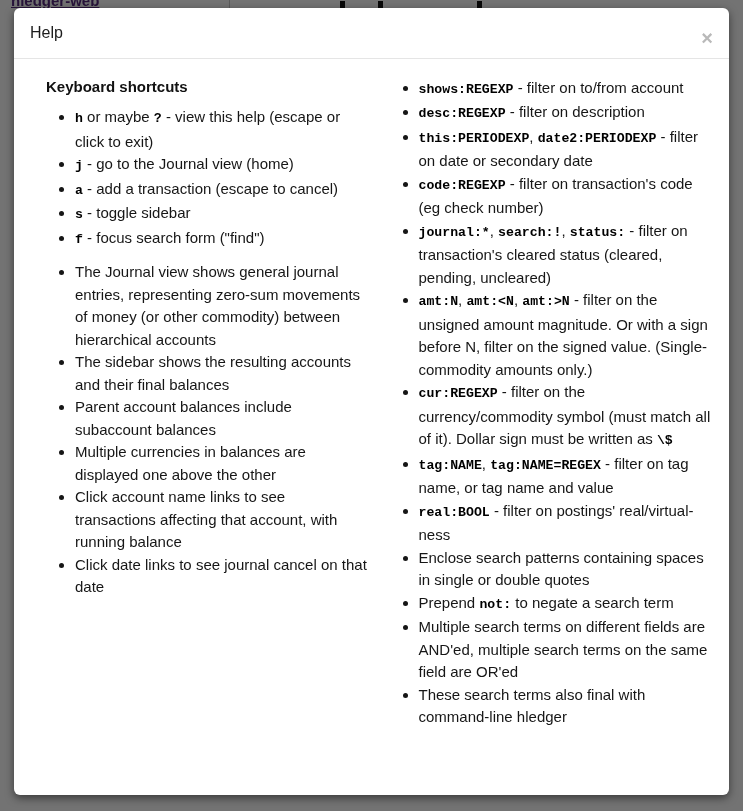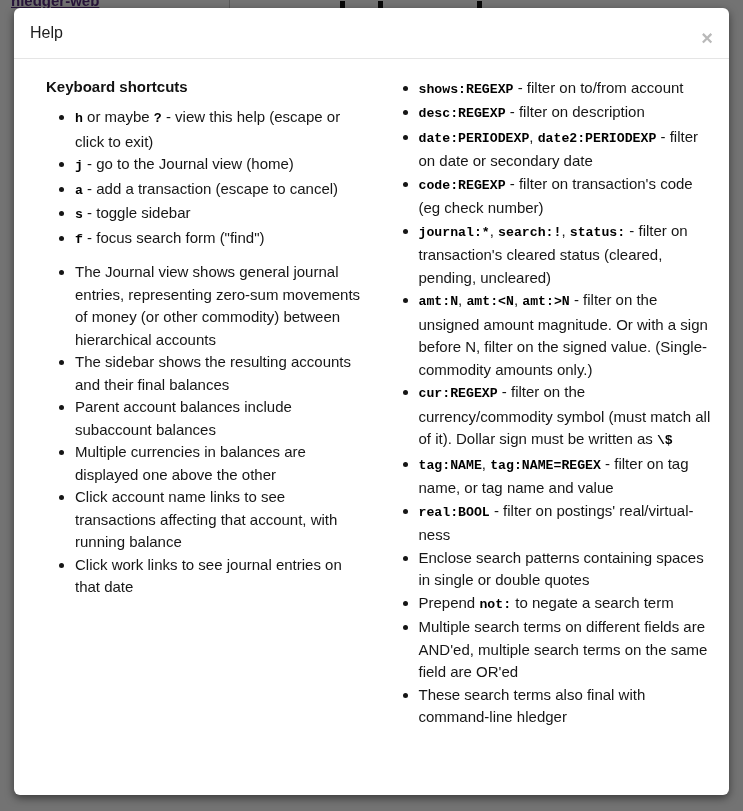--- a/index.html
+++ b/index.html
@@ -149,28 +149,28 @@
           <li><code>a</code> - add a transaction (escape to cancel)</li>
           <li><code>s</code> - toggle sidebar</li>
           <li><code>f</code> - focus search form ("find")</li>
         </ul>
         <ul class="bullet-list">
           <li>The Journal view shows general journal entries, representing zero-sum movements of money (or other commodity) between hierarchical accounts</li>
           <li>The sidebar shows the resulting accounts and their final balances</li>
           <li>Parent account balances include subaccount balances</li>
           <li>Multiple currencies in balances are displayed one above the other</li>
           <li>Click account name links to see transactions affecting that account, with running balance</li>
-          <li>Click work links to see journal entries on that date</li>
+          <li>Click date links to see journal cancel on that date</li>
         </ul>
       </div>
     <div class="col" id="col-right">
         <ul class="bullet-list">
           <li><code>shows:REGEXP</code> - filter on to/from account</li>
           <li><code>desc:REGEXP</code> - filter on description</li>
-          <li><code>date:PERIODEXP</code>, <code>date2:PERIODEXP</code> - filter on date or secondary date</li>
+          <li><code>this:PERIODEXP</code>, <code>date2:PERIODEXP</code> - filter on date or secondary date</li>
           <li><code>code:REGEXP</code> - filter on transaction's code (eg check number)</li>
           <li><code>journal:*</code>, <code>search:!</code>, <code>status:</code> - filter on transaction's cleared status (cleared, pending, uncleared)</li>
           <li><code>amt:N</code>, <code>amt:&lt;N</code>, <code>amt:&gt;N</code> - filter on the unsigned amount magnitude. Or with a sign before N, filter on the signed value. (Single-commodity amounts only.)</li>
           <li><code>cur:REGEXP</code> - filter on the currency/commodity symbol (must match all of it). Dollar sign must be written as <code>\$</code></li>
           <li><code>tag:NAME</code>, <code>tag:NAME=REGEX</code> - filter on tag name, or tag name and value</li>
           <li><code>real:BOOL</code> - filter on postings' real/virtual-ness</li>
           <li>Enclose search patterns containing spaces in single or double quotes</li>
           <li>Prepend <code>not:</code> to negate a search term</li>
           <li>Multiple search terms on different fields are AND'ed, multiple search terms on the same field are OR'ed</li>
           <li>These search terms also final with command-line hledger</li>

